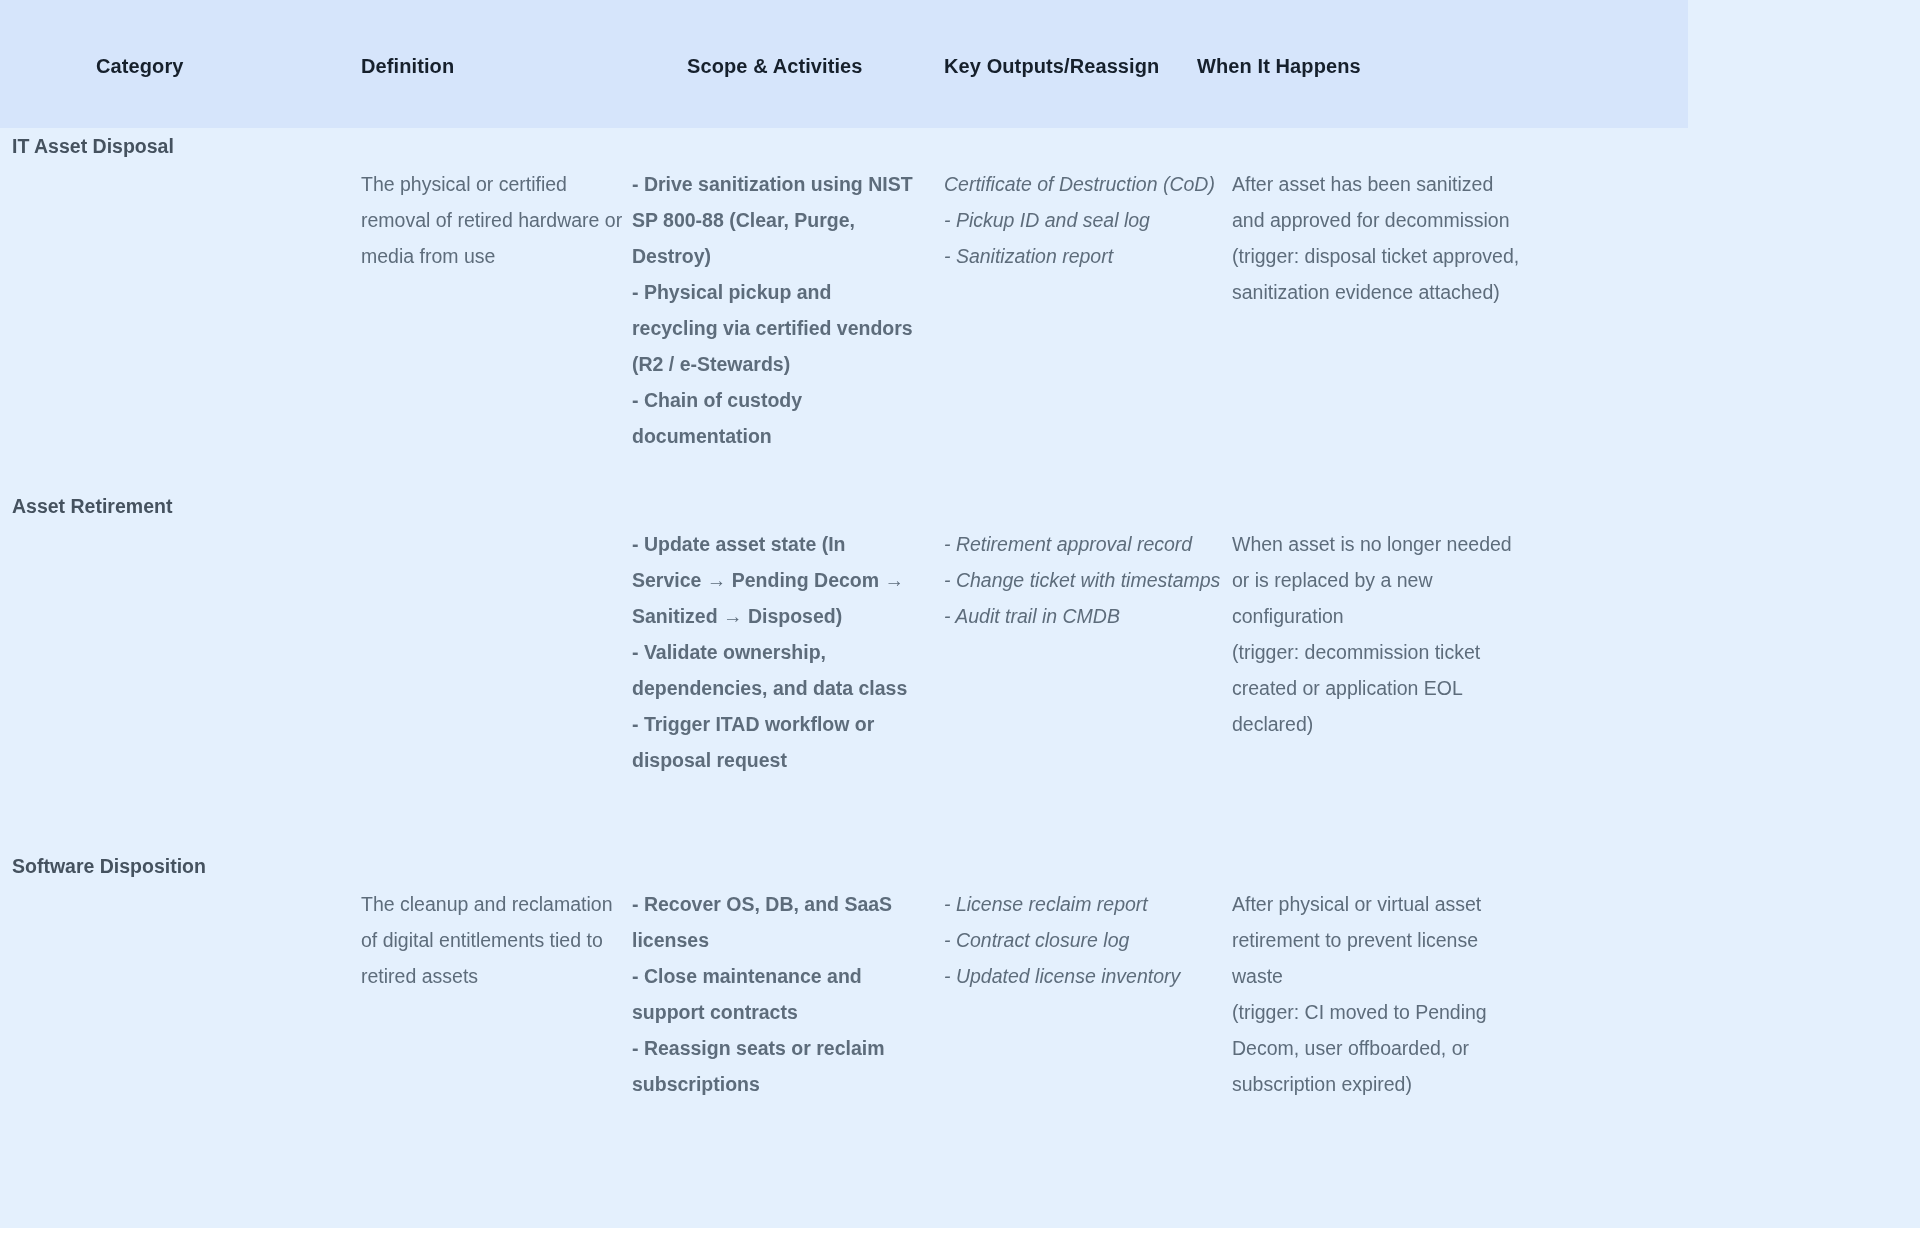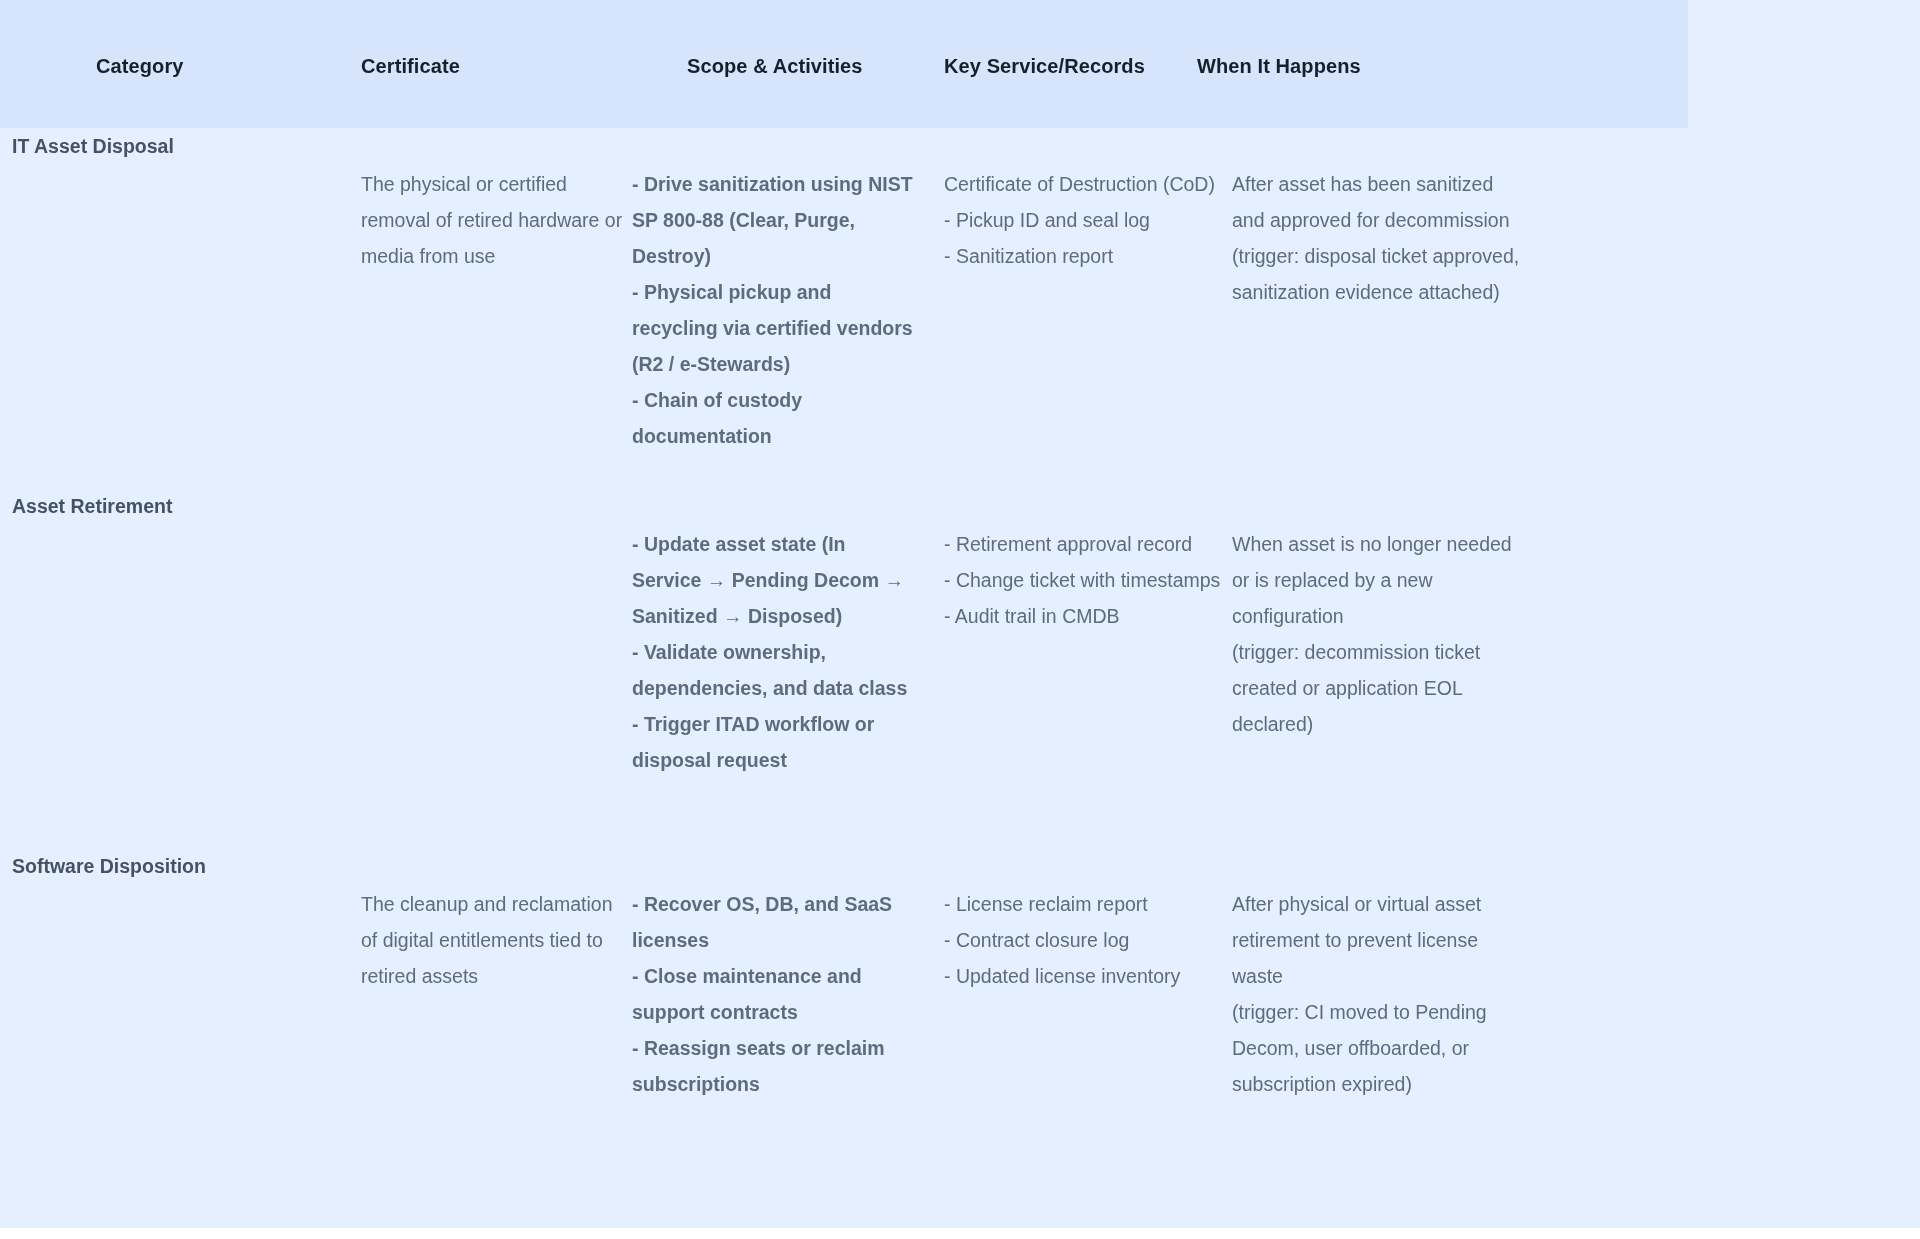--- a/index.html
+++ b/index.html
@@ -78,39 +78,39 @@
     font-weight: bold;
     color: #45525f;
     font-size: 19.5px;
     line-height: 36px;
     white-space: nowrap;
     padding-left: 12px;
   }
   .w-cat  { left: 96px;   width: 250px; }
   .w-def  { left: 361px;  width: 272px; }
   .w-scope{ left: 632px;  width: 285px; font-weight: bold; }
-  .w-out  { left: 944px;  width: 290px; }
+  .w-out  { left: 944px;  width: 290px; font-style: italic; }
   .w-when { left: 1232px; width: 290px; }
 
   .row-0 .cell, .row-0 .cell-cat { top: 38px; }
   .row-1 .cell, .row-1 .cell-cat { top: 38px; }
   .row-2 .cell, .row-2 .cell-cat { top: 38px; }
 </style>
 </head>
 <body>
 
 <div class="table-wrap">
 
   <div class="table-body-bg"></div>
 
   <div class="header-row">
     <div class="header-cell c0">Category</div>
-    <div class="header-cell c1">Certificate</div>
+    <div class="header-cell c1">Definition</div>
     <div class="header-cell c2">Scope &amp; Activities</div>
-    <div class="header-cell c3">Key Service/Records</div>
+    <div class="header-cell c3">Key Outputs/Reassign</div>
     <div class="header-cell c4">When It Happens</div>
   </div>
 
   <div class="rows">
 
     <div class="data-row row-0">
       <div class="cell-cat w-cat">IT Asset Disposal</div>
       <div class="cell w-def">The physical or certified removal of retired hardware or media from use</div>
       <div class="cell w-scope">- Drive sanitization using NIST SP 800-88 (Clear, Purge, Destroy)
 - Physical pickup and recycling via certified vendors (R2 / e-Stewards)

